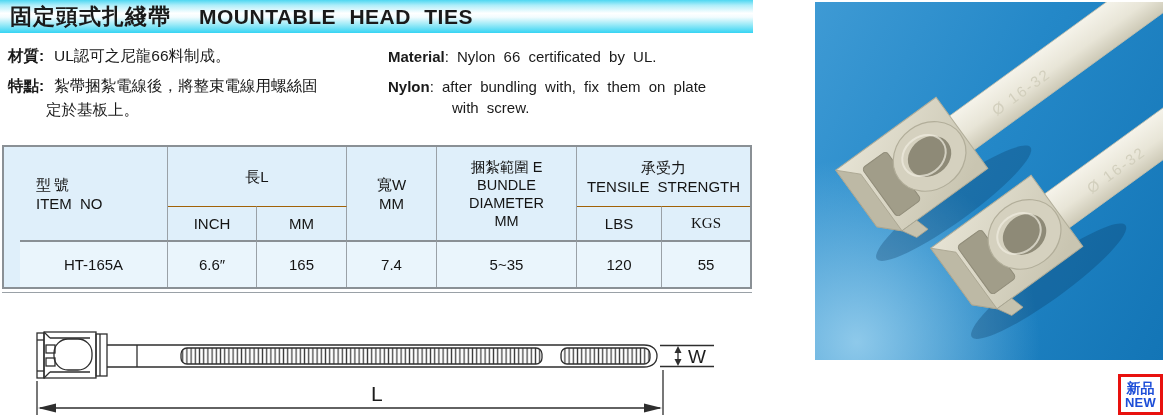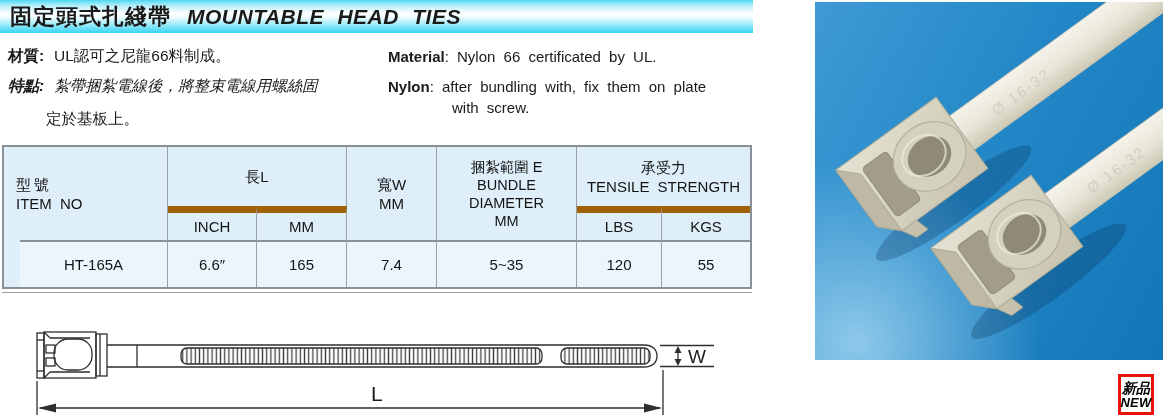--- a/index.html
+++ b/index.html
@@ -11,21 +11,21 @@
 
   
   .title-bar {
     position:absolute; left:0; top:0; width:753px; height:33px;
     background:linear-gradient(to bottom,
       #4ed7f1 0%, #aeeefa 16%, #ffffff 40%, #f2fcfe 52%,
       #a5ecf8 72%, #35d4f3 100%);
     display:flex; align-items:center; padding-left:10px;
   }
   .title-cn { font-size:22px; font-weight:bold; letter-spacing:1px; }
-  .title-en { font-size:21px; font-weight:bold; margin-left:16px; word-spacing:7px; letter-spacing:.5px;font-style:italic; }
+  .title-en { font-size:21px; font-weight:bold; margin-left:28px; word-spacing:7px; letter-spacing:.5px; }
 
   
   .desc-cn { position:absolute; left:8px; top:45px; width:372px; font-size:15.5px; }
   .desc-en { position:absolute; left:388px; top:46px; width:400px; font-size:15px; word-spacing:4px; }
   .desc-row { display:flex; margin-bottom:9px; line-height:21px; }
   .desc-label { font-weight:bold; flex:0 0 auto; }
   .desc-cn .desc-label { width:46px; }
   .desc-text { flex:0 0 auto; }
   .desc-indent-cn { margin-left:38px; line-height:21px; }
   .desc-indent-en { margin-left:64px; line-height:21px; }
@@ -34,30 +34,30 @@
   .spec-table {
     position:absolute; left:2px; top:145px; width:750px;
     display:grid;
     grid-template-columns:164px 89px 90px 90px 140px 85px 88px;
     grid-template-rows:59px 34px 47px;
     border:2px solid #8a9095; background:#dfeffa;
     font-size:15px; color:#141414;
   }
   .cell { display:flex; flex-direction:column; justify-content:center; align-items:center; text-align:center; line-height:19px; }
   .br { border-right:1px solid #9aa1a7; }
-  .bt { border-top:7px solid #a16207;align-items:center; }
-  .h-item   { grid-column:1; grid-row:1/3; align-items:flex-start; padding-left:12px; text-align:left; }
+  .bt { border-top:1px solid #a16207;align-items:center; }
+  .h-item   { grid-column:1; grid-row:1/3; align-items:flex-start; padding-left:32px; text-align:left; }
   .h-len    { grid-column:2/4; grid-row:1; }
   .h-inch   { grid-column:2; grid-row:2; }
   .h-mm     { grid-column:3; grid-row:2; }
   .h-w      { grid-column:4; grid-row:1/3; }
   .h-bundle { grid-column:5; grid-row:1/3; font-size:14.5px; line-height:18px; }
   .h-tens   { grid-column:6/8; grid-row:1; }
   .h-lbs    { grid-column:6; grid-row:2; }
-  .h-kgs    { grid-column:7; grid-row:2; }
+  .h-kgs    { grid-column:7; grid-row:2;font-family:Liberation Serif, serif; }
   .drow { grid-row:3; border-top:2px solid #8a9095; background:#eaf5fc; }
   .d1{grid-column:1;margin-left:16px;} .d2{grid-column:2;} .d3{grid-column:3;} .d4{grid-column:4;}
   .d5{grid-column:5;} .d6{grid-column:6;} .d7{grid-column:7;}
   .sp-cn { letter-spacing:3px; }
   .sp-en { word-spacing:4px; }
   .table-underline { position:absolute; left:2px; top:292px; width:750px; height:1px; background:#9aa1a7; }
 
   
   .drawing-svg { position:absolute; left:0; top:0; width:1168px; height:420px; pointer-events:none; }
 
@@ -66,44 +66,44 @@
     position:absolute; left:815px; top:2px; width:348px; height:358px;
     background:
       radial-gradient(circle at 12% 95%, rgba(160,212,240,.85) 0%, rgba(160,212,240,0) 40%),
       linear-gradient(118deg, #3e9ad4 0%, #2488c8 45%, #1375b6 100%);
     overflow:hidden;
   }
   .photo svg { position:absolute; left:0; top:0; }
 
   
   .badge {
-    position:absolute; left:1118px; top:374px; width:36px; height:41px;
+    position:absolute; left:1118px; top:374px; width:45px; height:41px;
     background:#ffffff; border:3px solid #e8110e;
     display:flex; flex-direction:column; justify-content:center; align-items:center;
-    color:#000000; font-weight:bold;font-style:italic;
+    color:#1d4ed8; font-weight:bold;
   }
   .badge-cn { font-size:14px; line-height:16px; }
   .badge-en { font-size:13px; line-height:14px; letter-spacing:.3px; }
 </style>
 </head>
 <body>
 
 <div class="page">
 
   <div class="title-bar">
     <span class="title-cn">固定頭式扎綫帶</span>
     <span class="title-en">MOUNTABLE HEAD TIES</span>
   </div>
 
   <div class="desc-cn">
     <div class="desc-row">
       <span class="desc-label">材質:</span>
       <span class="desc-text">UL認可之尼龍66料制成。</span>
     </div>
-    <div class="desc-row" style="margin-bottom:12px;font-style:italic;">
+    <div class="desc-row" style="margin-bottom:3px;">
       <span class="desc-label">特點:</span>
       <span class="desc-text">紮帶捆紮電線後，將整束電線用螺絲固</span>
     </div>
     <div class="desc-indent-cn">定於基板上。</div>
   </div>
 
   <div class="desc-en">
     <div class="desc-row">
       <span class="desc-label">Material</span>
       <span class="desc-text">: Nylon 66 certificated by UL.</span>

